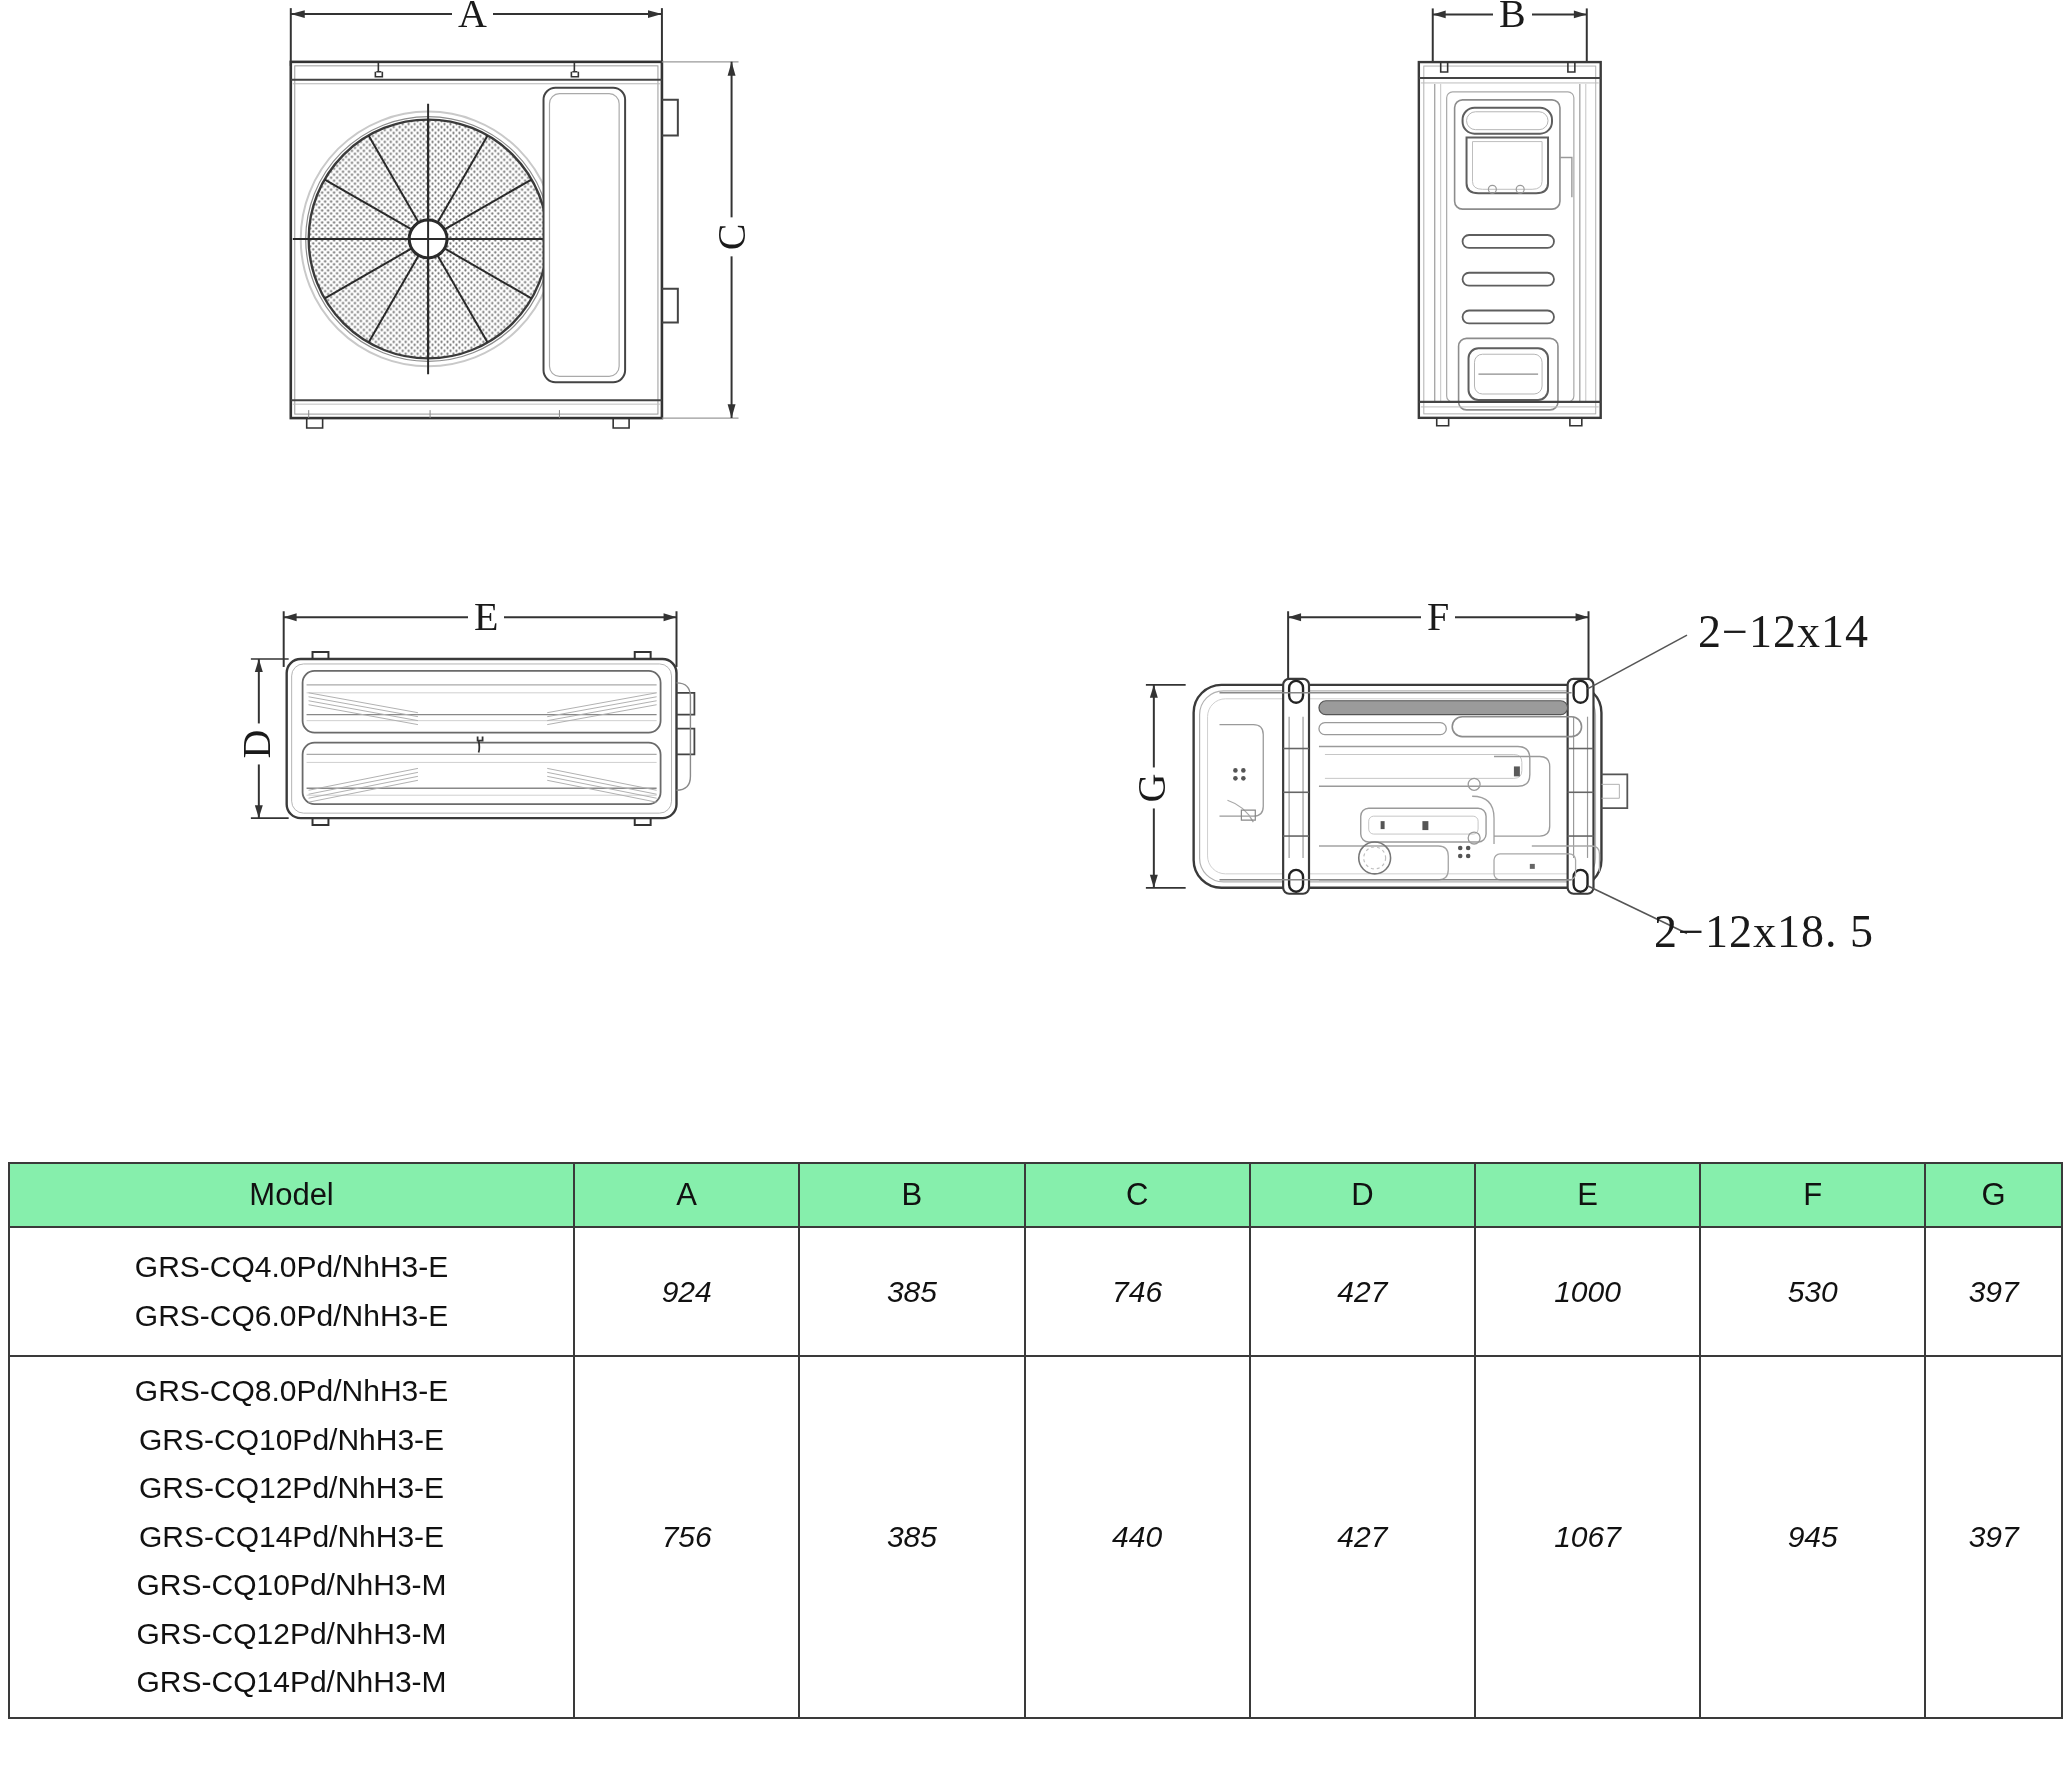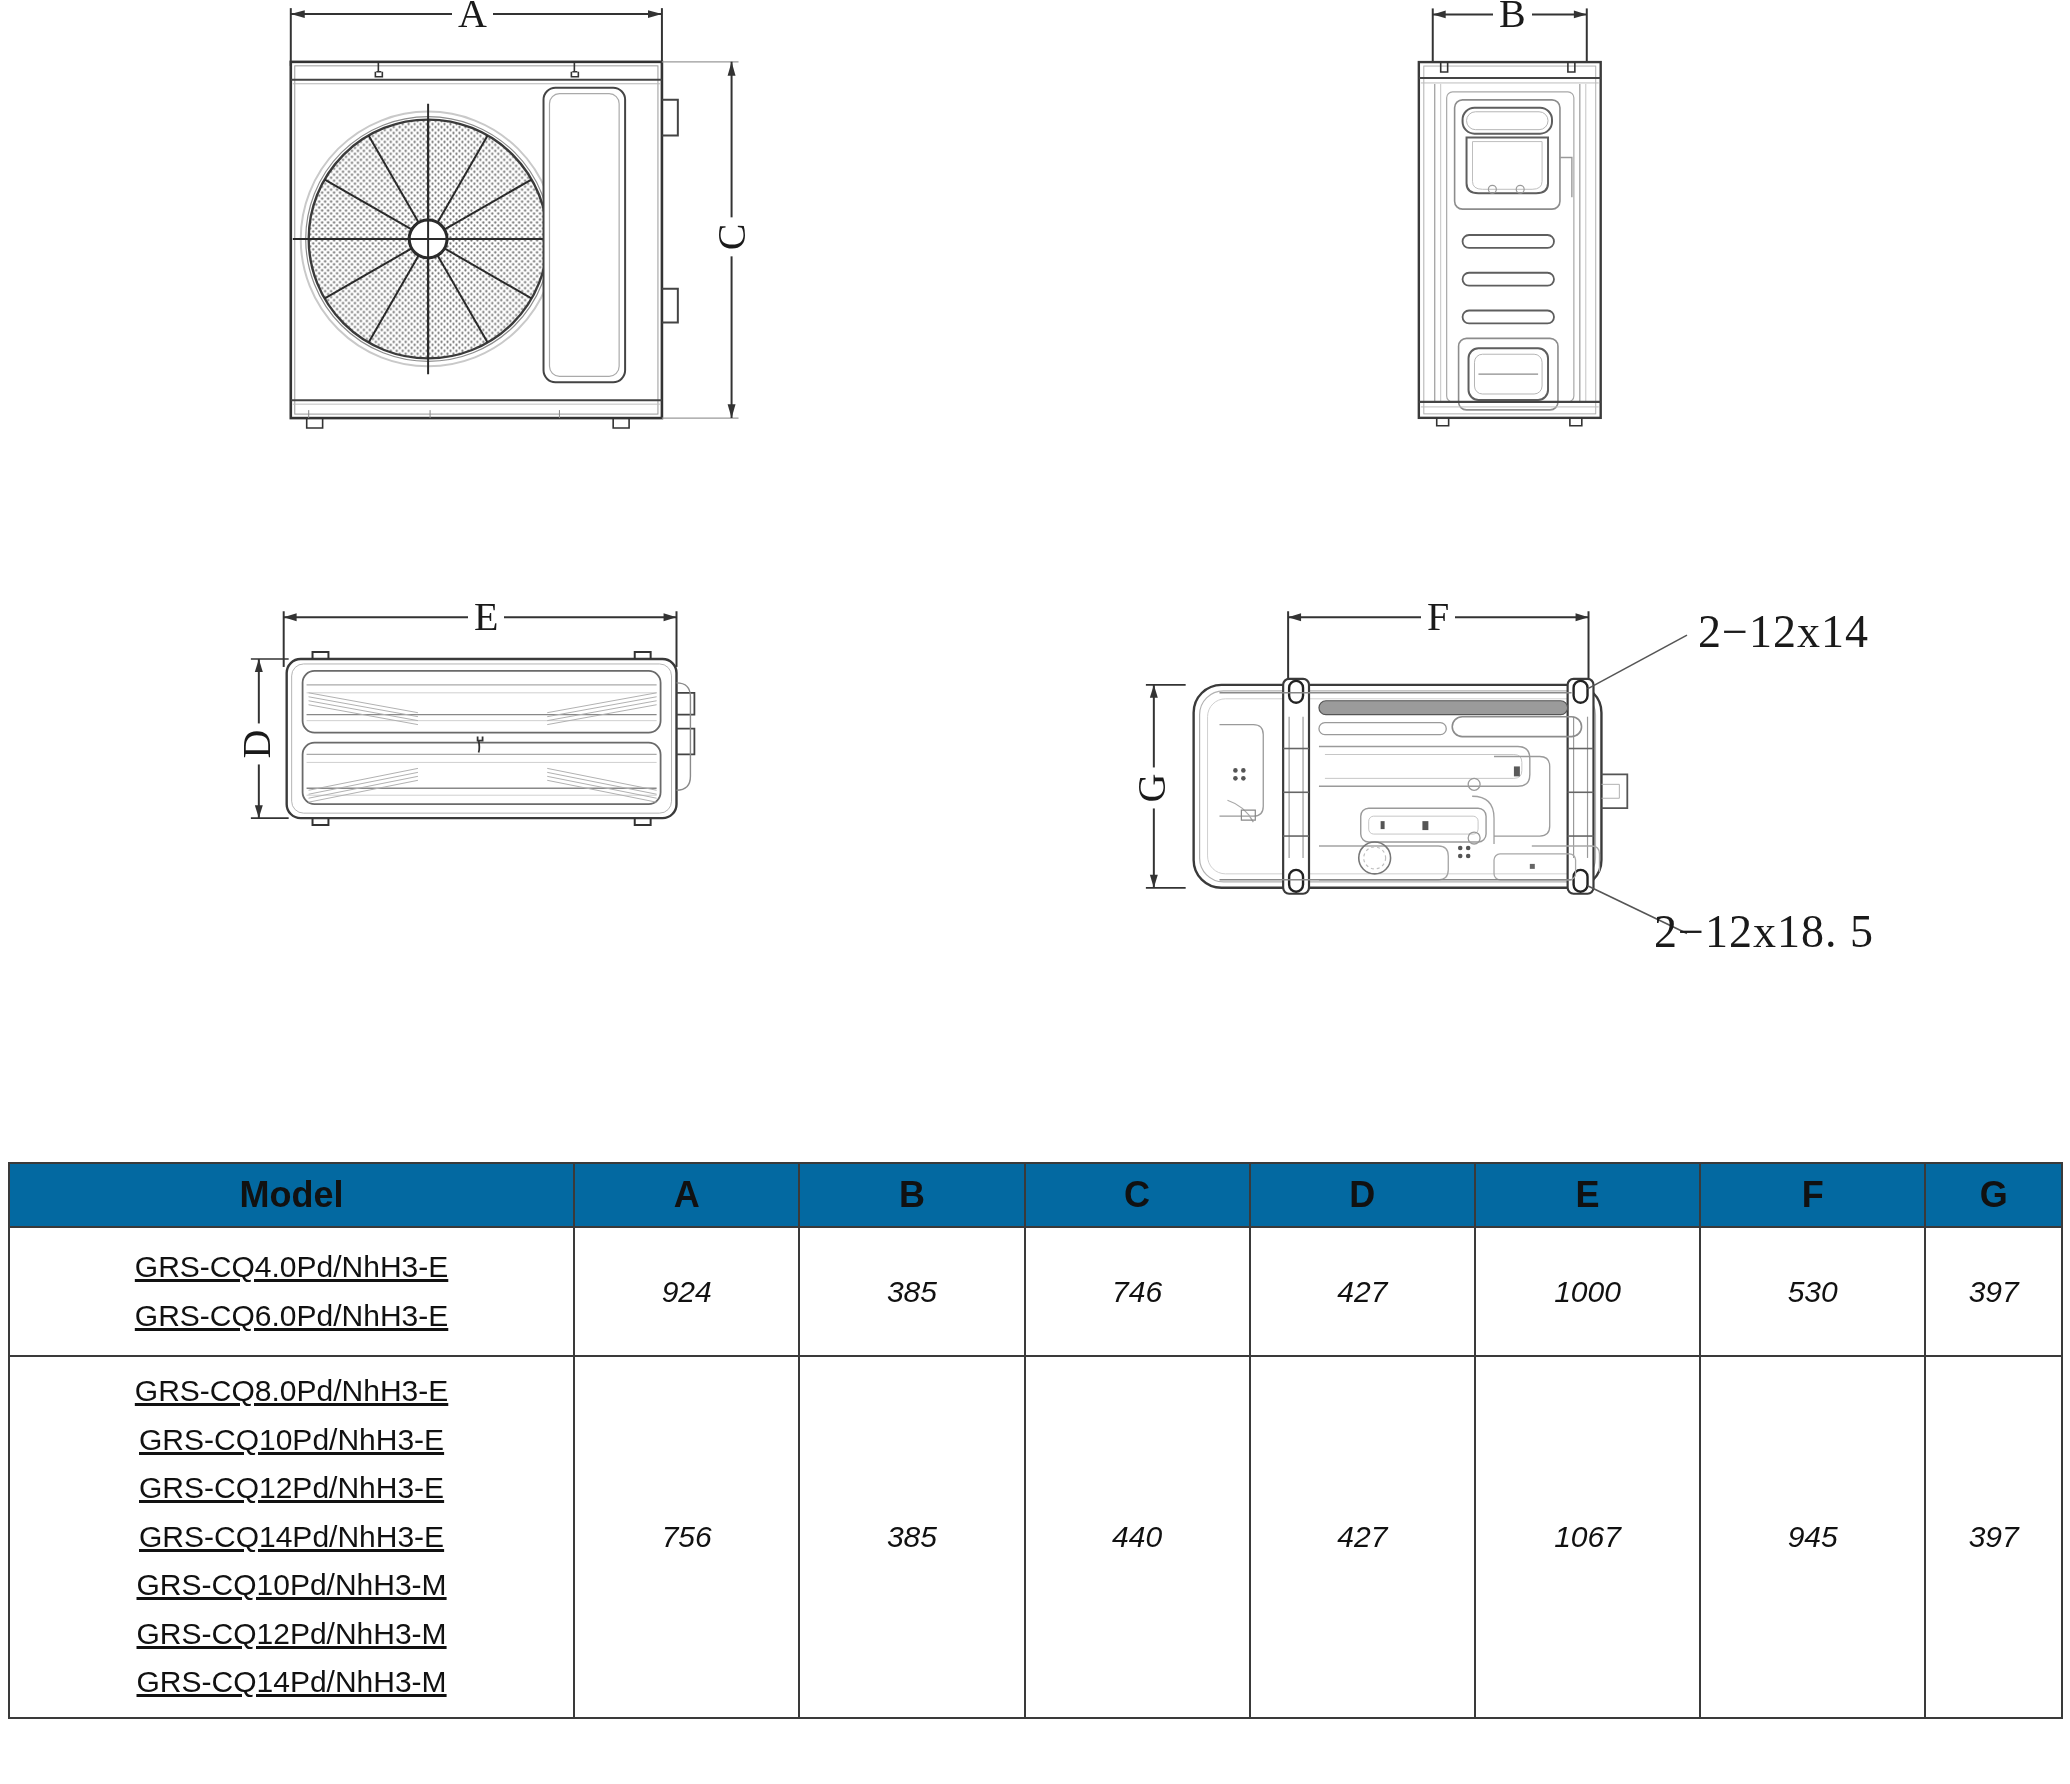--- a/index.html
+++ b/index.html
@@ -65,40 +65,39 @@
   #spec-table th, #spec-table td {
     border: 2px solid #3a3a3a;
     text-align: center;
     vertical-align: middle;
     font-family: "Liberation Sans", sans-serif;
     font-size: 30px;
     color: #111111;
     padding: 0;
   }
   #spec-table thead th {
-    background: #0369a1;
+    background: #86efac;
     height: 62px;
-    font-weight: bold;
-    font-size: 36px;
+    font-weight: normal;
+    font-size: 31px;
   }
   #spec-table .col-model { width: 542px; }
   #spec-table .col-dim   { width: 216px; }
   #spec-table .col-last  { width: 131px; }
 
   #spec-table tbody td {
     background: #ffffff;
   }
   .model-cell {
     padding: 14px 0 14px 0;
     line-height: 1.62;
   }
   .model-cell .model-line {
     display: block;
     font-size: 30px;
-    text-decoration: underline;
   }
   .val-cell {
     font-size: 30px;
     font-style: italic;
   }
   #row1 td { height: 127px; }
   #row2 td { height: 360px; }
 </style>
 </head>
 <body>

